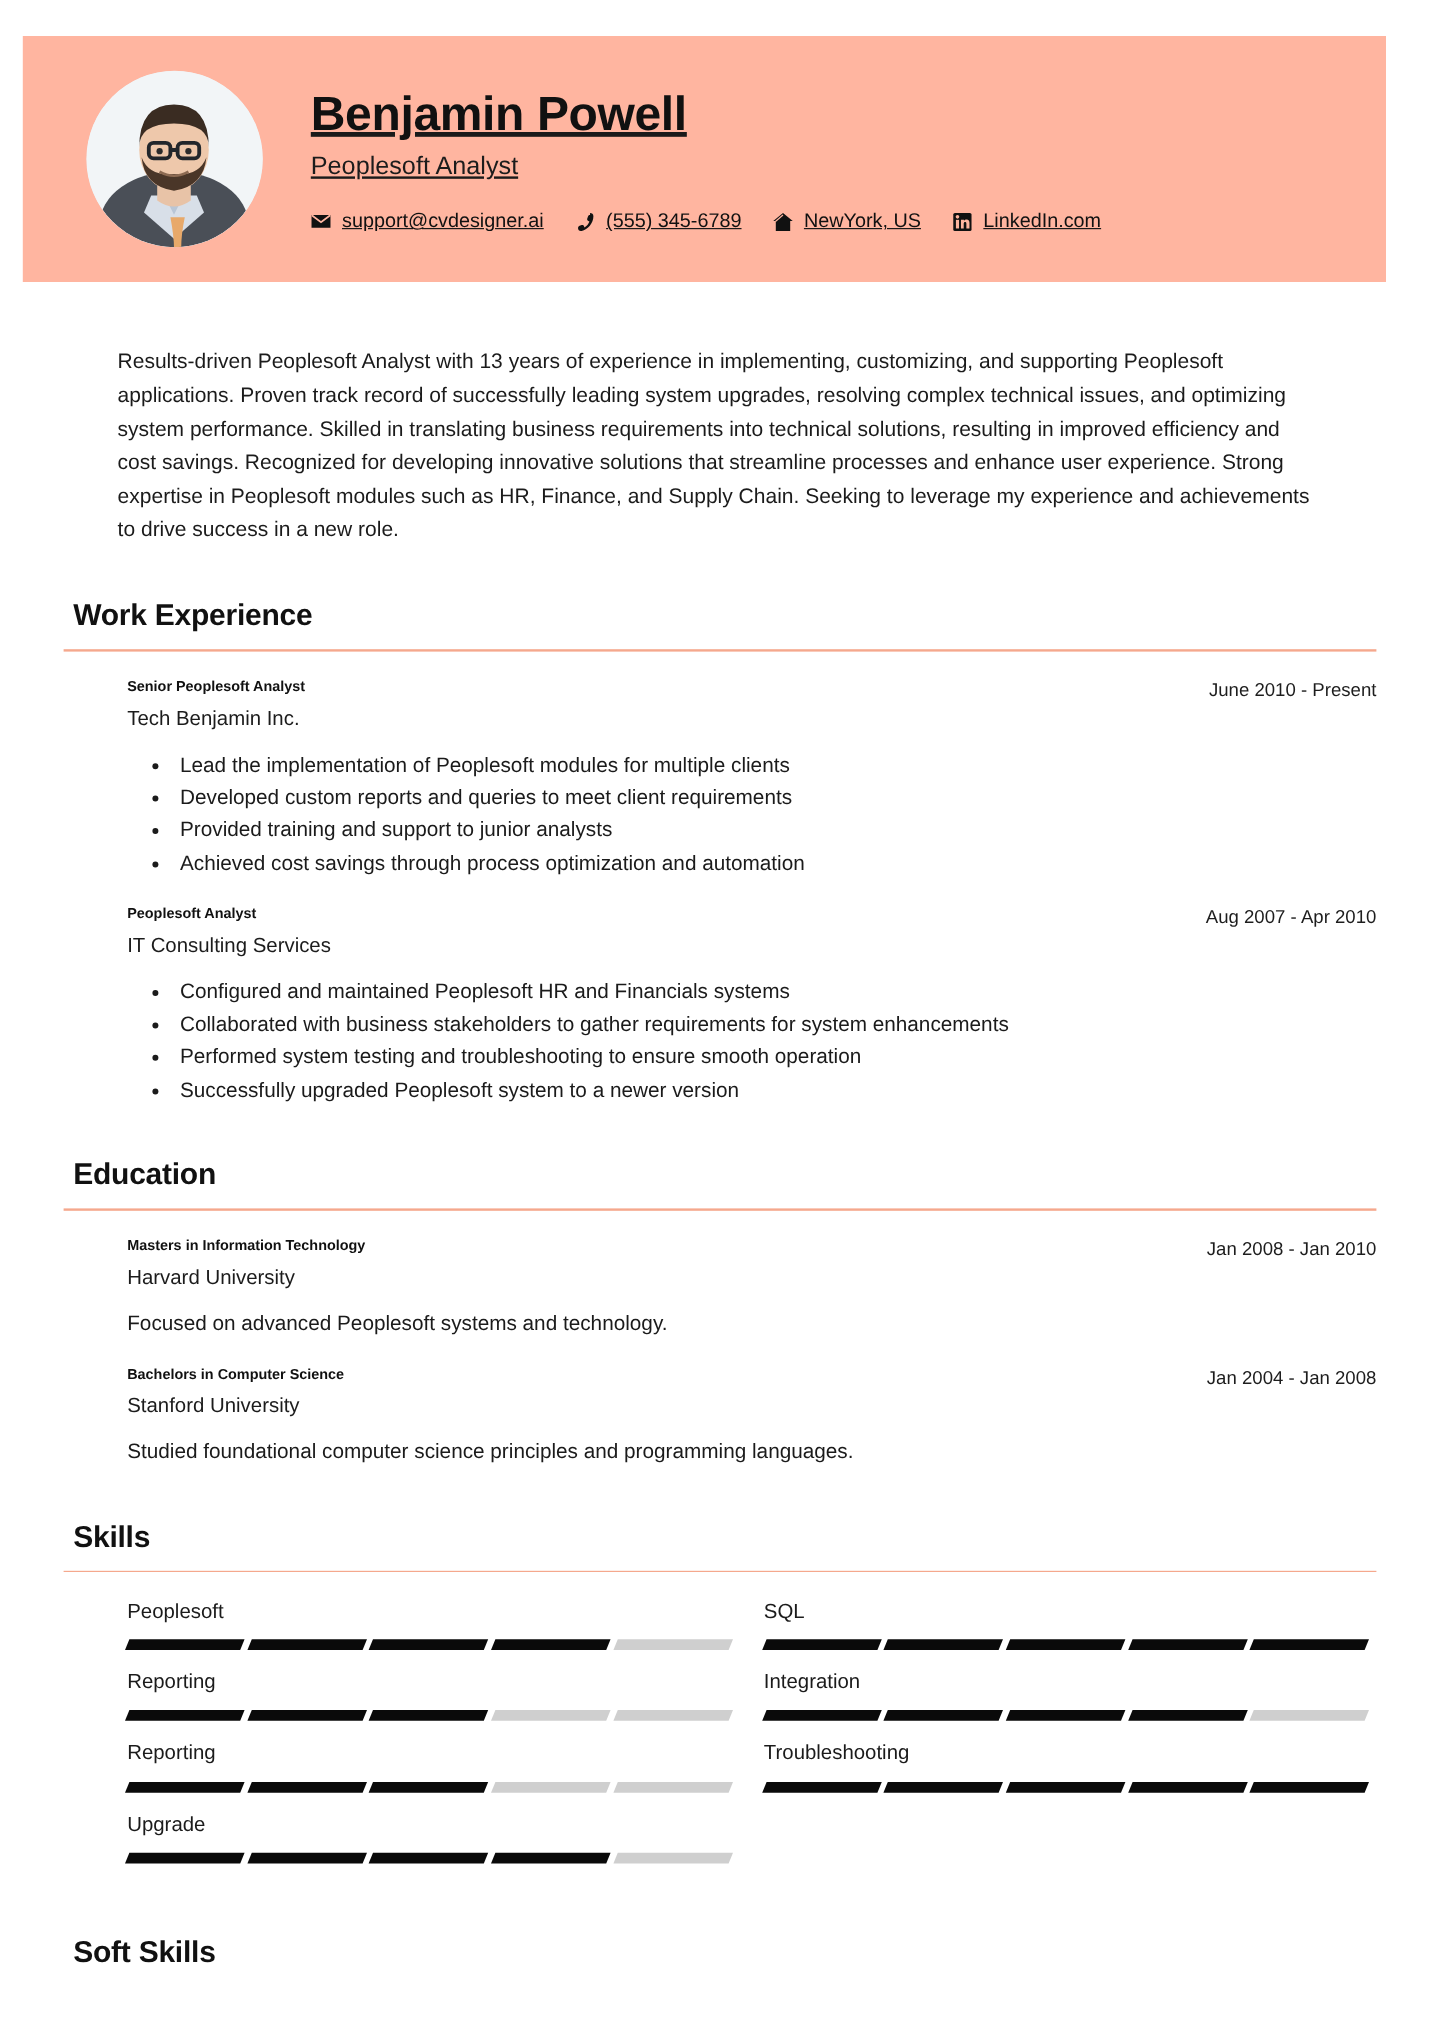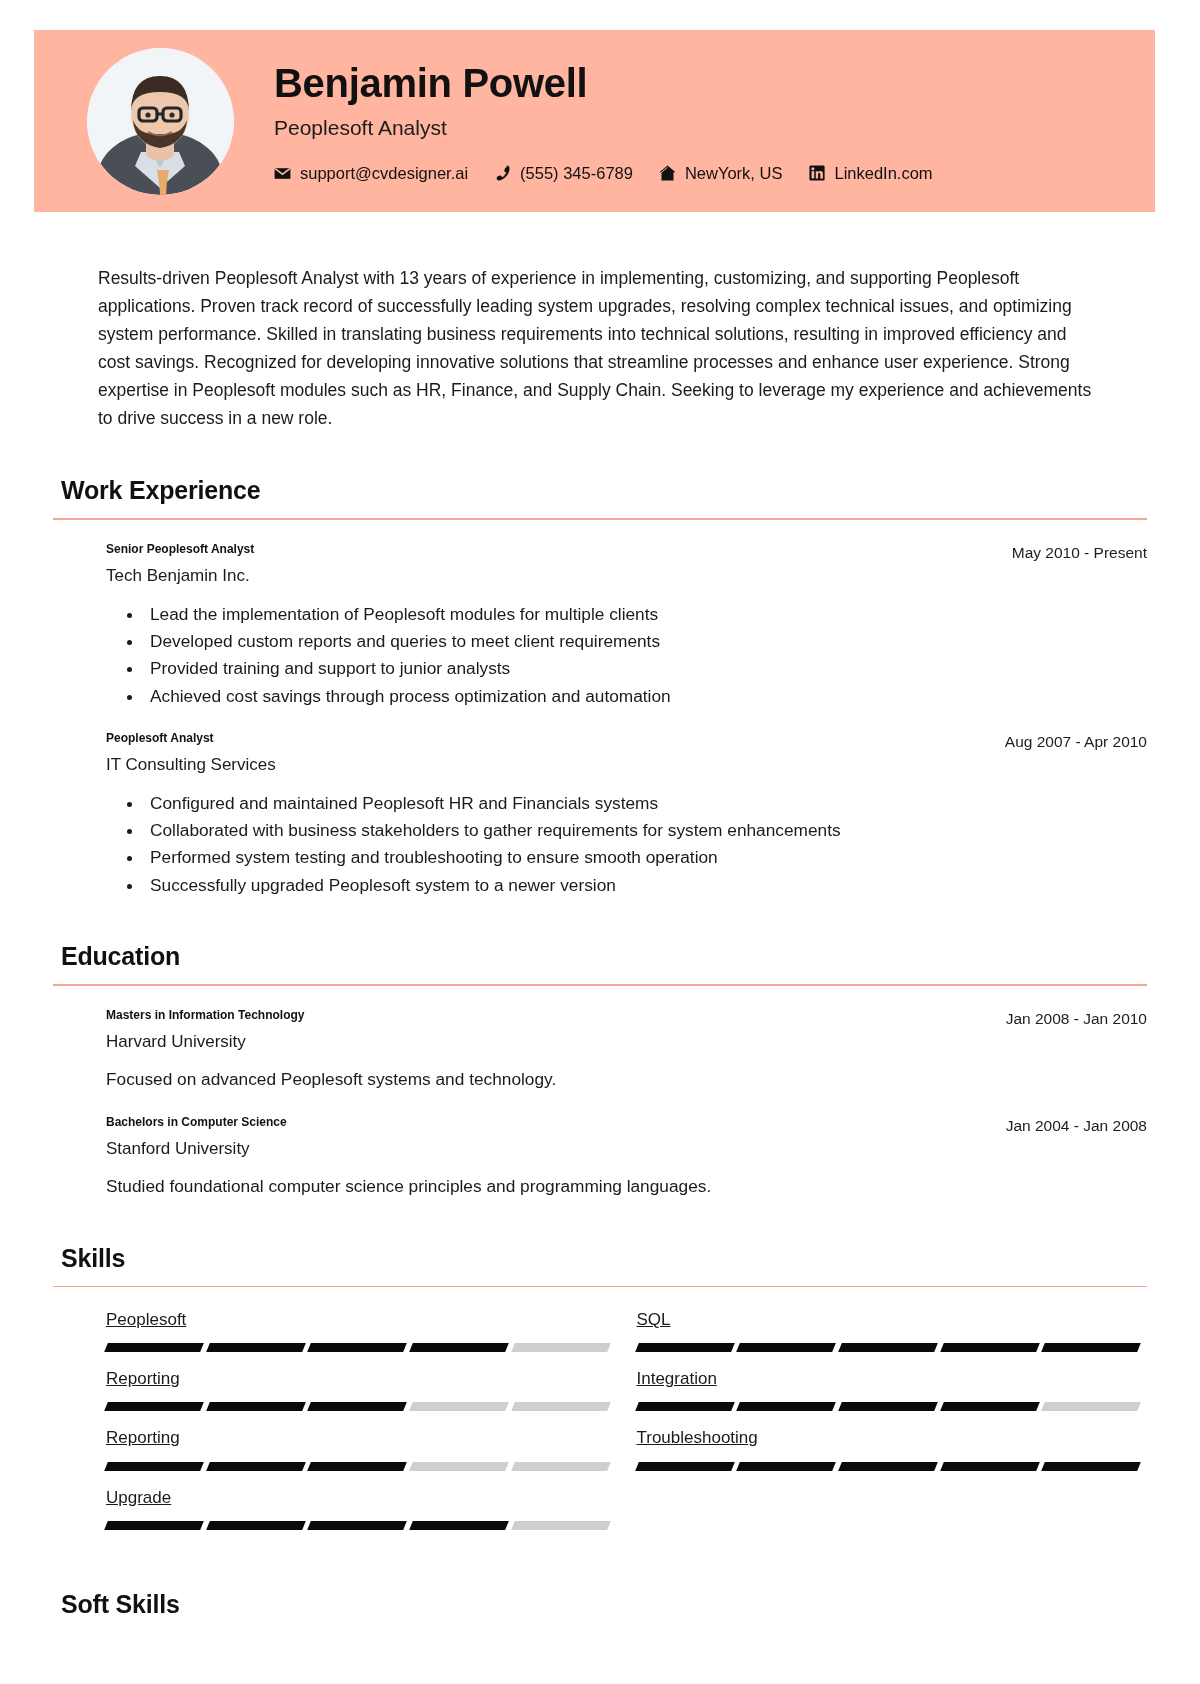--- a/index.html
+++ b/index.html
@@ -20,26 +20,27 @@
   .page {
     width: 1200px;
     min-height: 1684px;
     background: #ffffff;
     padding: 0;
     position: relative;
   }
 
   
   .header-band {
-    margin: 30px 45px 0 34px;
+    margin: 30px 45px 0 19px;
     background: #ffb5a0;
-    height: 182px;
+    height: 205px;
     display: flex;
     align-items: center;
     padding: 0 0 0 53px;
+    text-decoration: underline;
   }
 
   .avatar {
     width: 147px;
     height: 147px;
     border-radius: 50%;
     overflow: hidden;
     flex: 0 0 147px;
     background: #eef1f4;
     position: relative;
@@ -198,21 +199,20 @@
 
   .skill {
     padding-bottom: 16px;
   }
 
   .skill-name {
     font-size: 17px;
     color: #1b1b1b;
     line-height: 1.3;
     margin-bottom: 12px;
-    text-decoration: underline;
   }
 
   .skill-bar {
     display: flex;
     gap: 6px;
     height: 9px;
   }
 
   .seg {
     flex: 1 1 0;
@@ -316,21 +316,21 @@
     <div class="section">
       <div class="section-title">Work Experience</div>
       <div class="section-rule"></div>
 
       <div class="entry-block exp">
         <div class="entry">
           <div class="entry-left">
             <div class="entry-title">Senior Peoplesoft Analyst</div>
             <div class="entry-org">Tech Benjamin Inc.</div>
           </div>
-          <div class="entry-date">May 2010 - Present</div>
+          <div class="entry-date">June 2010 - Present</div>
         </div>
         <ul class="bullets">
           <li>Lead the implementation of Peoplesoft modules for multiple clients</li>
           <li>Developed custom reports and queries to meet client requirements</li>
           <li>Provided training and support to junior analysts</li>
           <li>Achieved cost savings through process optimization and automation</li>
         </ul>
       </div>
 
       <div class="entry-block exp">

